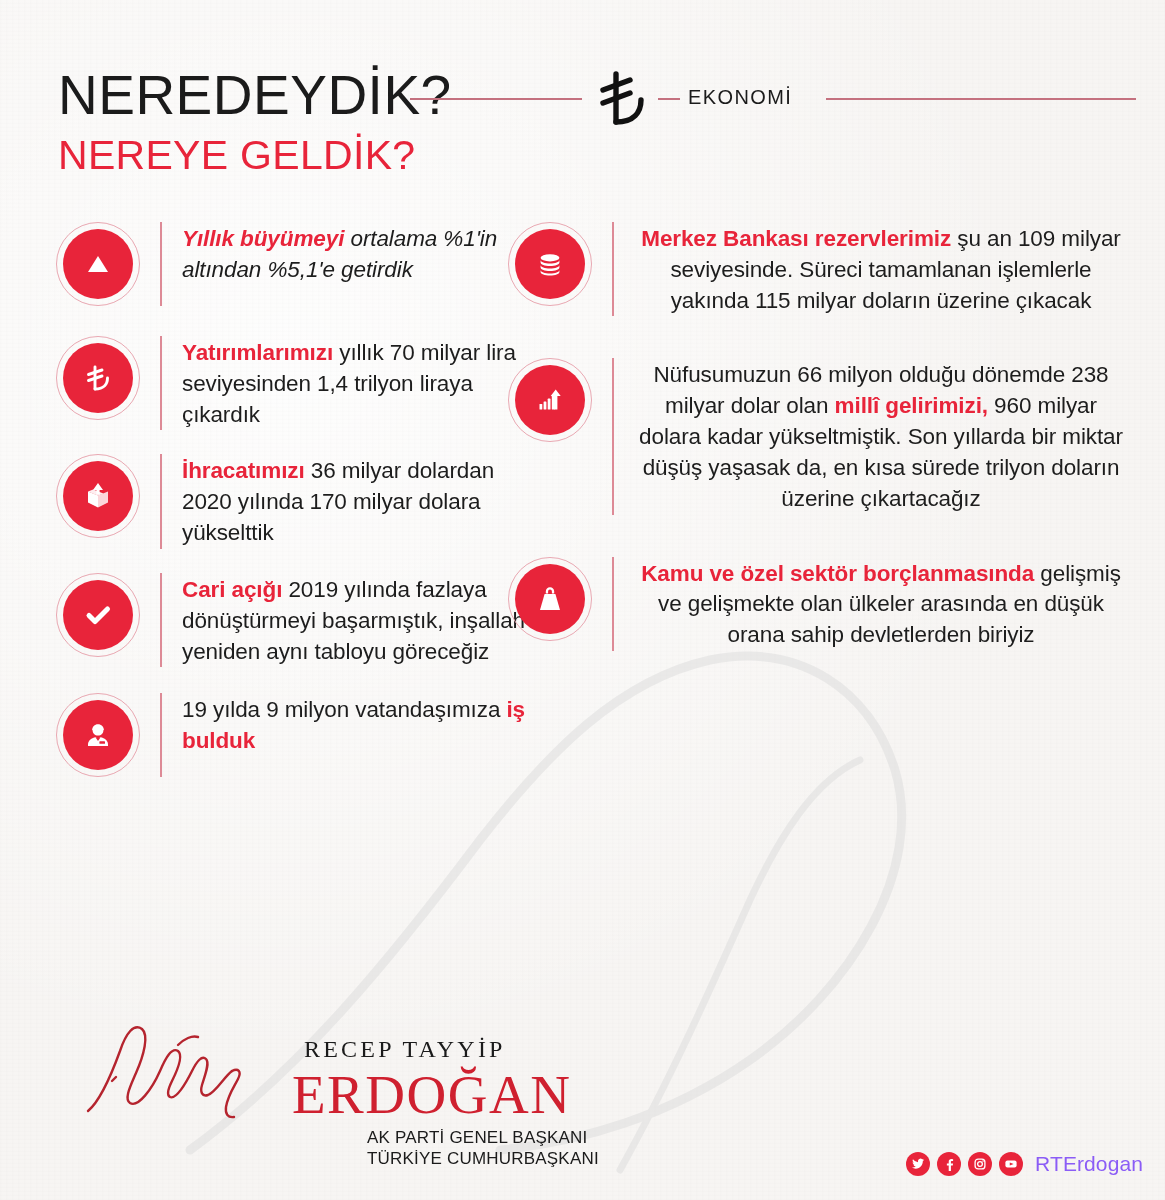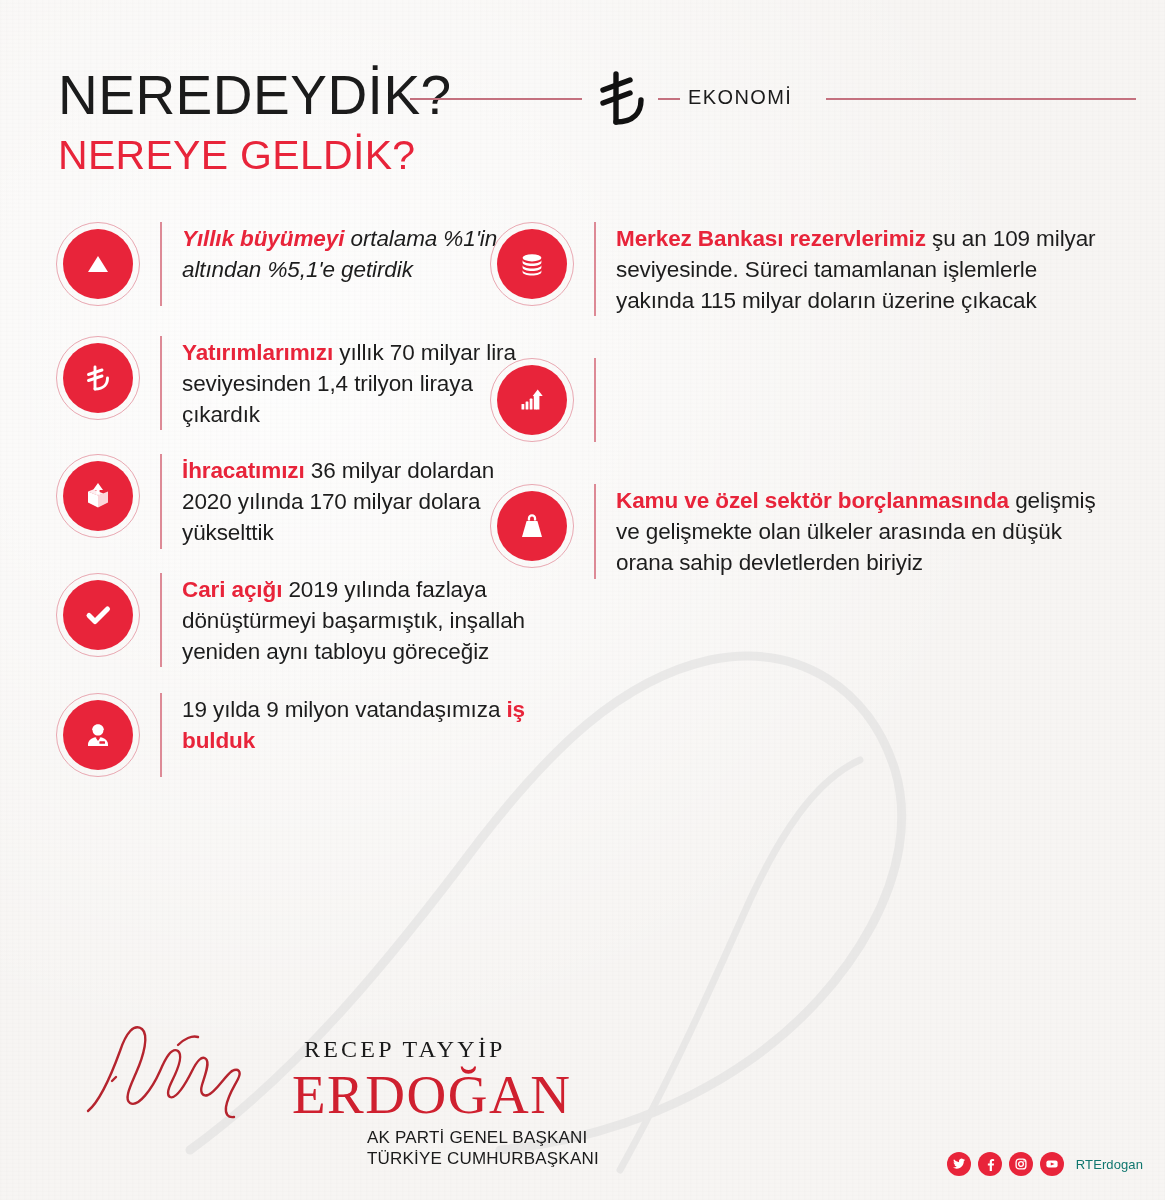--- a/index.html
+++ b/index.html
@@ -124,21 +124,21 @@
     height: 1.6px;
     background: #c4717f;
   }
 
   
   .col {
     position: absolute;
     top: 222px;
   }
   .col-left  { left: 56px;  width: 470px; }
-  .col-right { left: 490px; width: 620px; }
+  .col-right { left: 508px; width: 620px; text-align: center; }
 
   .item {
     position: relative;
     display: flex;
     align-items: flex-start;
     margin-bottom: 0;
   }
 
   .icon-wrap {
     flex: 0 0 auto;
@@ -254,22 +254,22 @@
     width: 24px;
     height: 24px;
     border-radius: 50%;
     background: #e8243a;
     display: flex;
     align-items: center;
     justify-content: center;
   }
   .social-handle {
     margin-left: 5px;
-    font-size: 13px;
-    color: #0f766e;
+    font-size: 21px;
+    color: #8b5cf6;
     letter-spacing: 0.1px;
   }
 </style>
 </head>
 <body>
 
 <div class="paper-texture"></div>
 
 <svg class="watermark" viewBox="0 0 820 560" fill="none">
   <path d="M40 520 C 150 440, 240 330, 330 210 C 400 120, 470 50, 560 30 C 650 12, 720 60, 745 140 C 775 240, 700 360, 600 430 C 520 486, 430 512, 350 520" stroke="#dcdcdc" stroke-width="9" stroke-linecap="round"></path>
@@ -426,20 +426,23 @@
               <rect x="6.5" y="21" width="2.8" height="5.5" rx="0.6"></rect>
               <rect x="10.6" y="18.4" width="2.8" height="8.1" rx="0.6"></rect>
               <rect x="14.7" y="15.6" width="2.8" height="10.9" rx="0.6"></rect>
               <rect x="18.8" y="12.6" width="2.8" height="13.9" rx="0.6"></rect>
               <path d="M24.5 26.5 L24.5 13 L21.2 13 L26.2 6.5 L31.2 13 L27.9 13 L27.9 26.5 Z" transform="translate(-3.5,0)"></path>
             </g>
           </svg>
         </div>
       </div>
       <div class="bar"></div>
+      <div class="text">
+        <span>Nüfusumuzun 66 milyon olduğu dönemde 238 milyar dolar olan </span><b>millî gelirimizi,</b><span> 960 milyar dolara kadar yükseltmiştik. Son yıllarda bir miktar düşüş yaşasak da, en kısa sürede trilyon doların üzerine çıkartacağız</span>
+      </div>
     </div>
 
 
     <div class="item">
       <div class="icon-wrap">
         <div class="icon-ring"></div>
         <div class="icon-disc">
           <svg width="34" height="34" viewBox="0 0 34 34">
             <g fill="#fff">
               <path d="M17 5.2 C 19.4 5.2, 21.2 7, 21.2 9.4 L 21.2 11.4 L 18.9 11.4 L 18.9 9.4 C 18.9 8.3, 18.1 7.5, 17 7.5 C 15.9 7.5, 15.1 8.3, 15.1 9.4 L 15.1 11.4 L 12.8 11.4 L 12.8 9.4 C 12.8 7, 14.6 5.2, 17 5.2 Z"></path>

